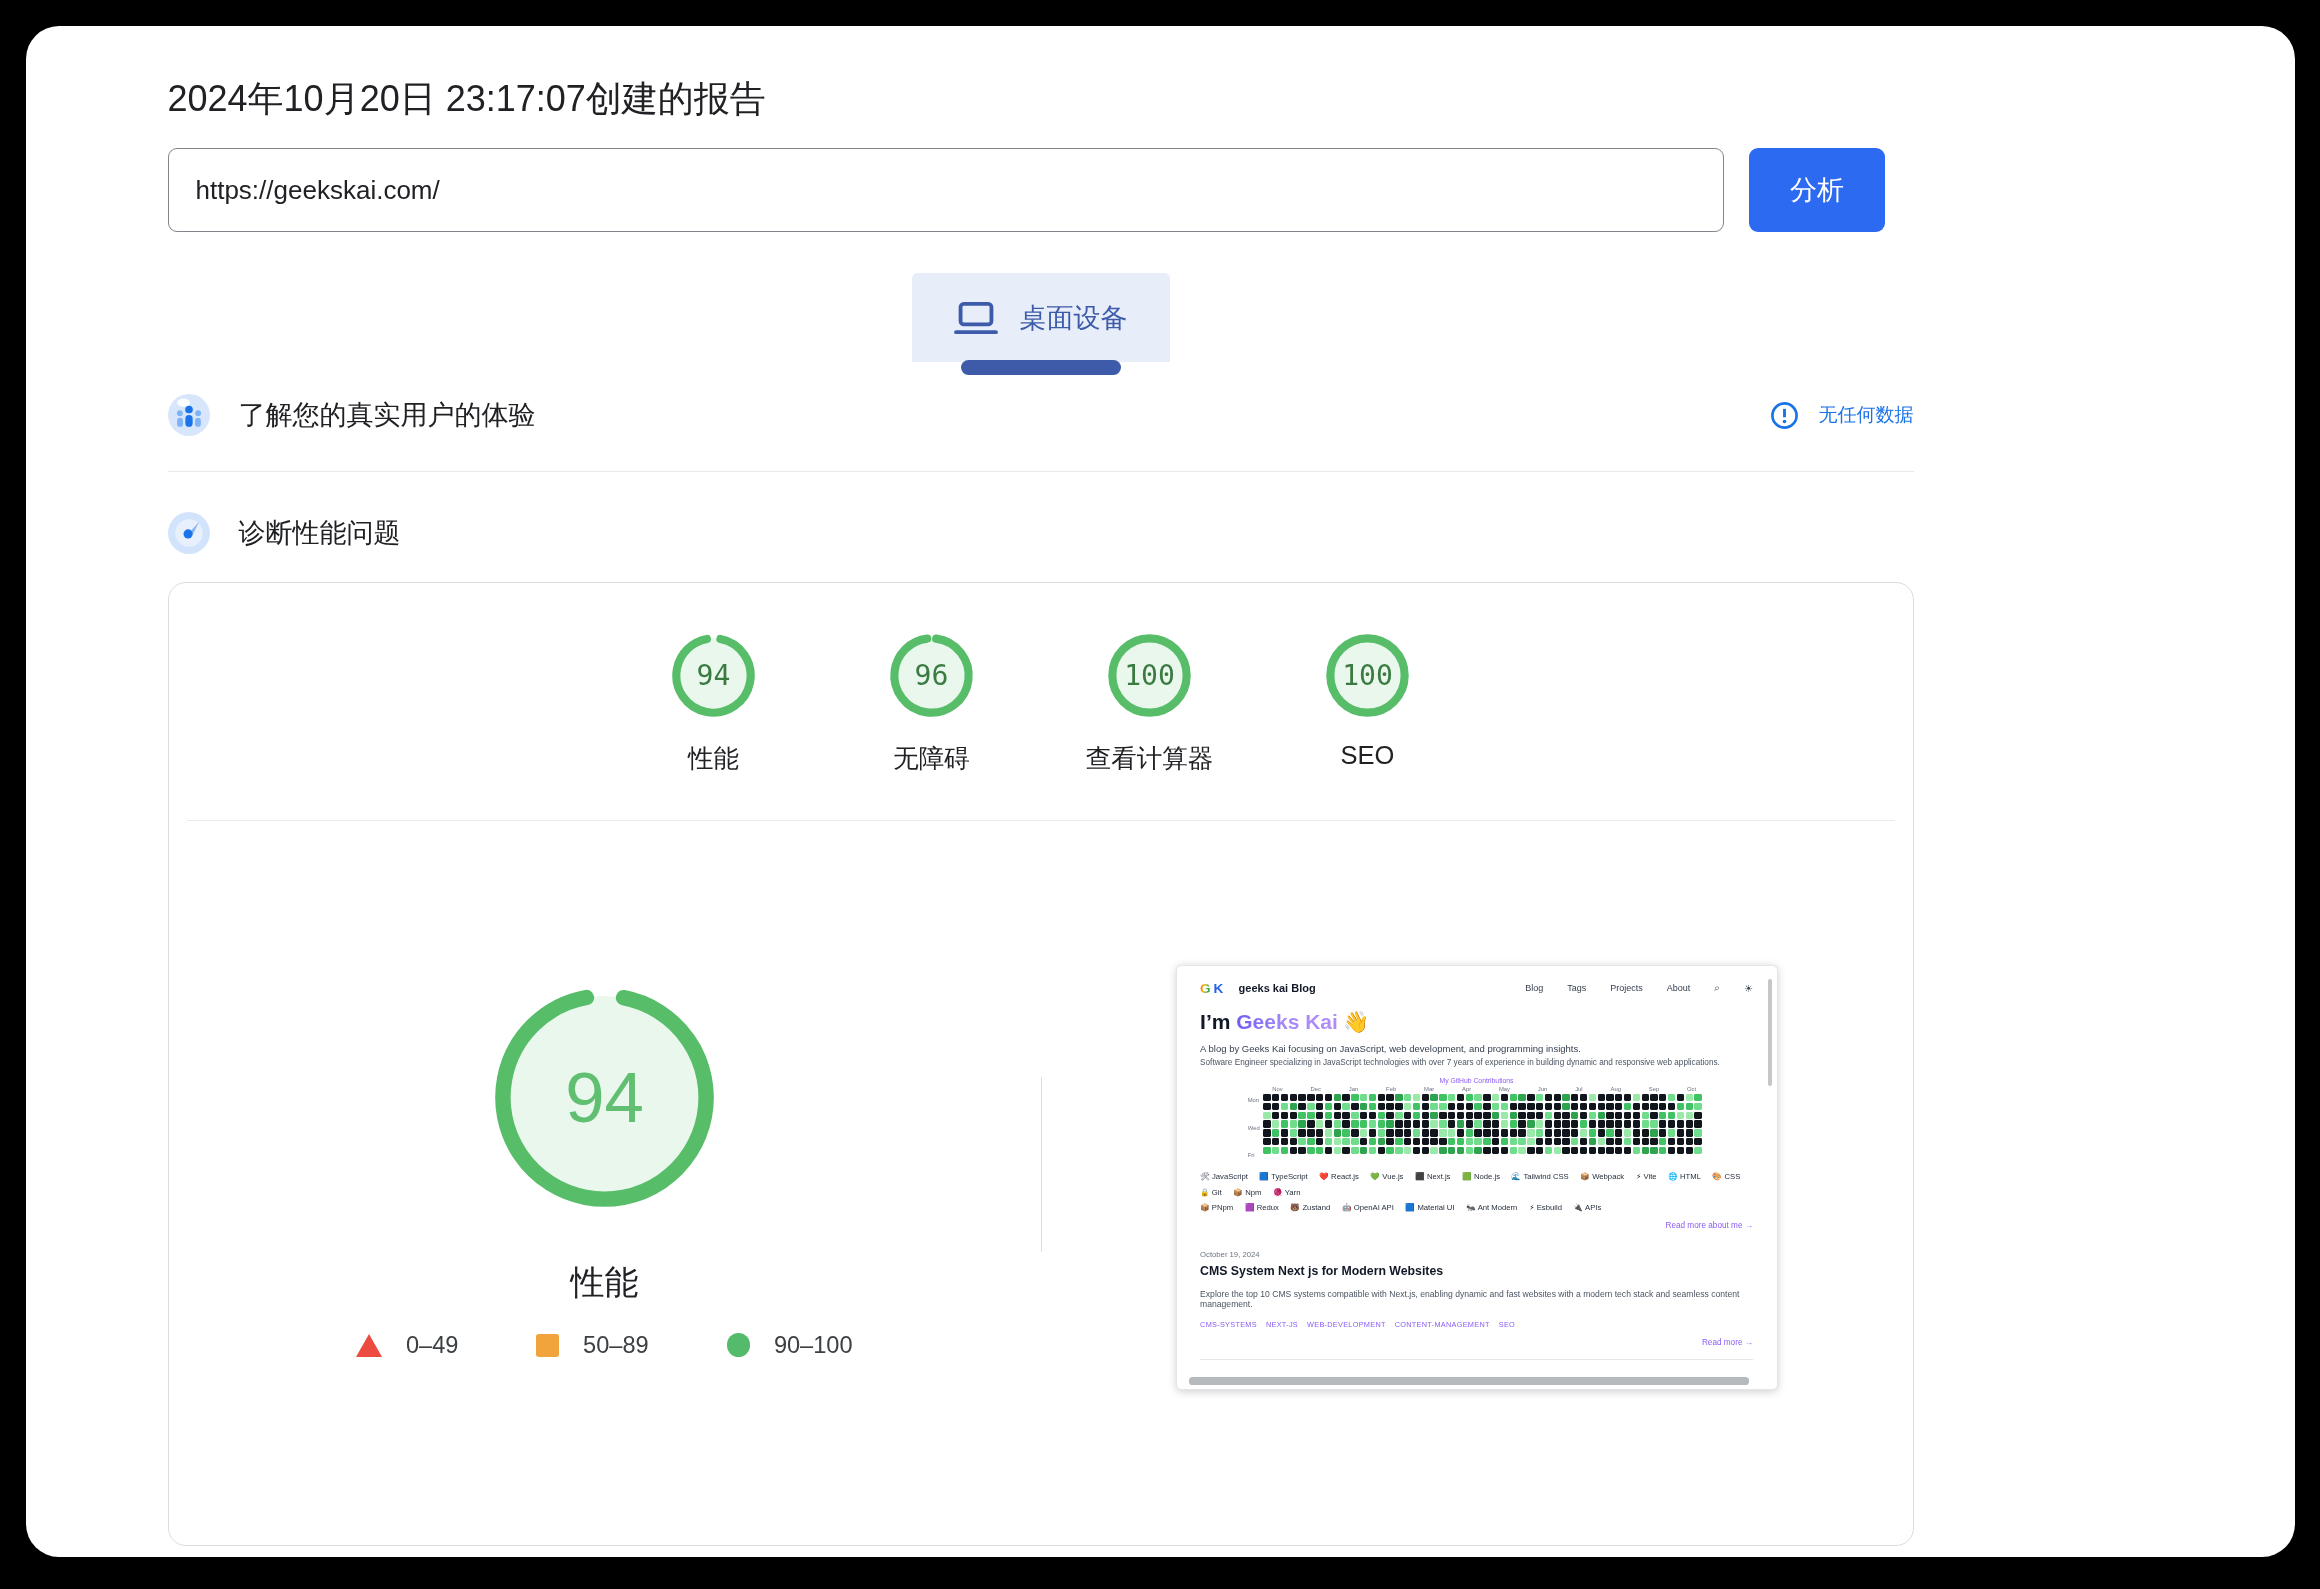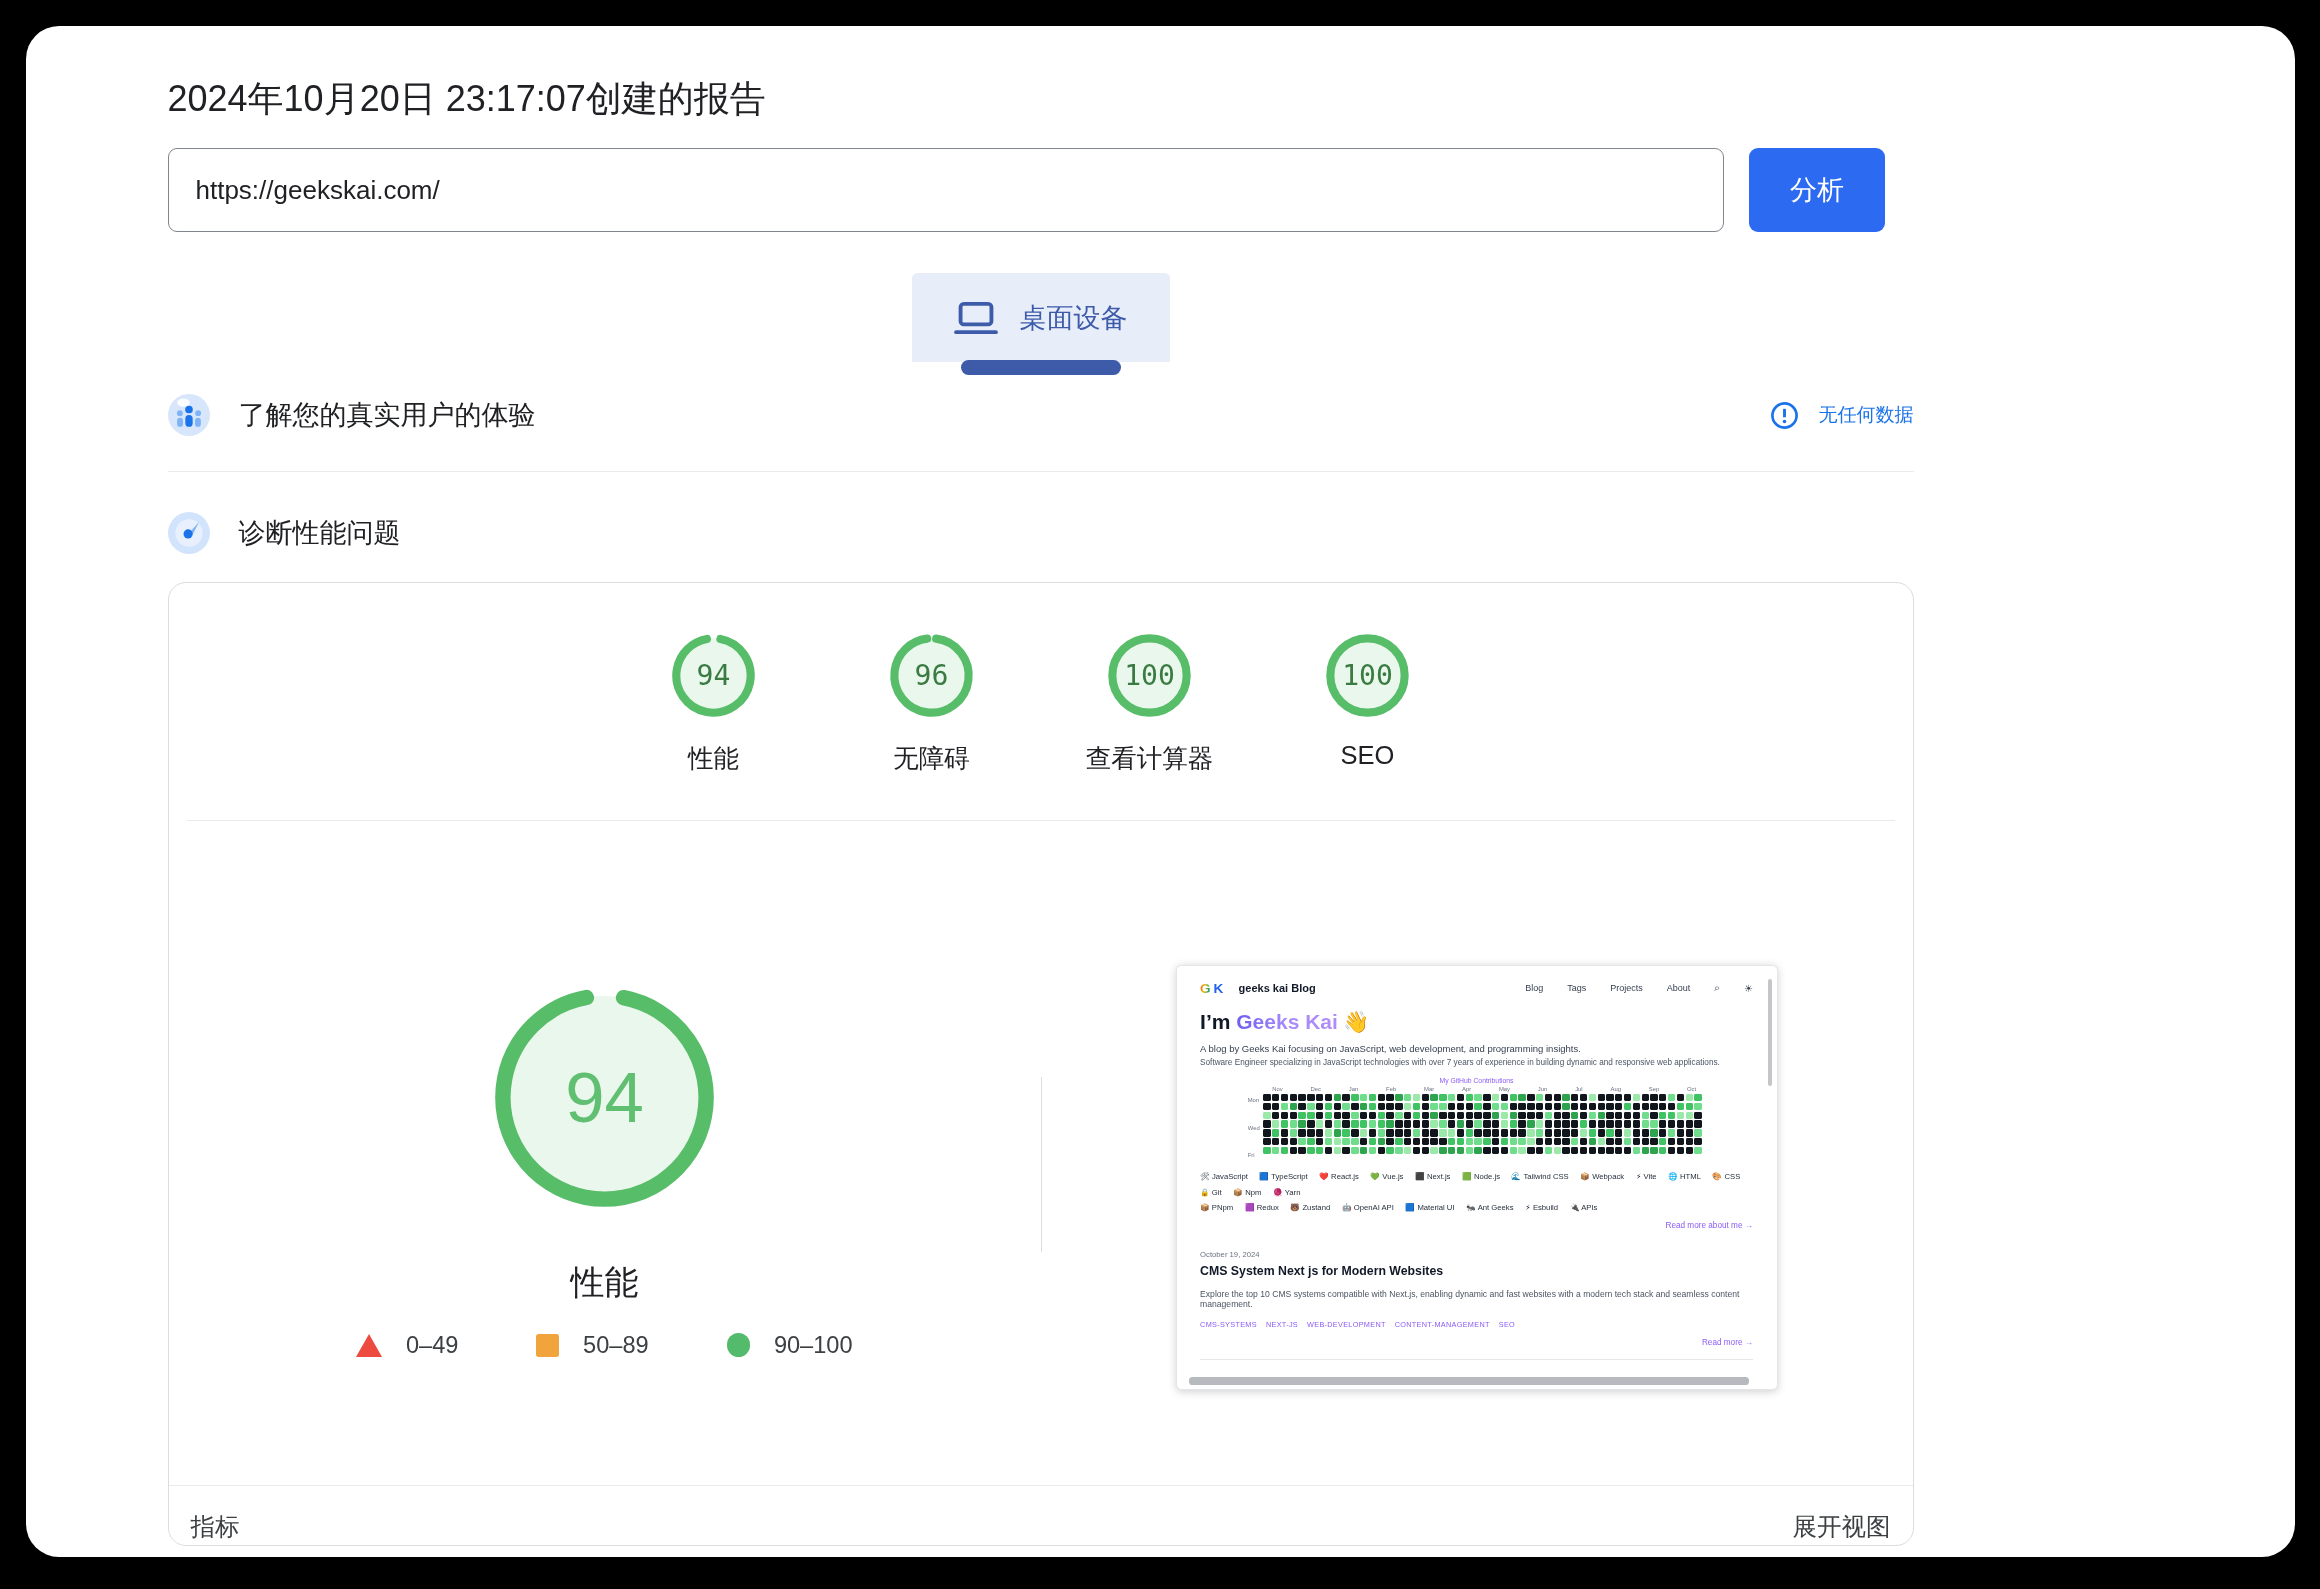--- a/index.html
+++ b/index.html
@@ -620,37 +620,33 @@
                     <div style="background: rgb(17, 22, 28);"></div>
                     <div style="background: rgb(17, 22, 28);"></div>
                     <div style="background: rgb(111, 221, 139);"></div>
                     <div style="background: rgb(17, 22, 28);"></div>
                     <div style="background: rgb(111, 221, 139);"></div>
                   </div>
               </div>
             </div>
             <div class="t-badges" id="badgeRows">
                 <div><span class="t-badge">🛠 JavaScript</span><span class="t-badge">🟦 TypeScript</span><span class="t-badge">❤️ React.js</span><span class="t-badge">💚 Vue.js</span><span class="t-badge">⬛ Next.js</span><span class="t-badge">🟩 Node.js</span><span class="t-badge">🌊 Tailwind CSS</span><span class="t-badge">📦 Webpack</span><span class="t-badge">⚡ Vite</span><span class="t-badge">🌐 HTML</span><span class="t-badge">🎨 CSS</span><span class="t-badge">🔒 Git</span><span class="t-badge">📦 Npm</span><span class="t-badge">🧶 Yarn</span></div>
-                <div><span class="t-badge">📦 PNpm</span><span class="t-badge">🟪 Redux</span><span class="t-badge">🐻 Zustand</span><span class="t-badge">🤖 OpenAI API</span><span class="t-badge">🟦 Material UI</span><span class="t-badge">🐜 Ant Geeks</span><span class="t-badge">⚡ Esbuild</span><span class="t-badge">🔌 APIs</span></div>
+                <div><span class="t-badge">📦 PNpm</span><span class="t-badge">🟪 Redux</span><span class="t-badge">🐻 Zustand</span><span class="t-badge">🤖 OpenAI API</span><span class="t-badge">🟦 Material UI</span><span class="t-badge">🐜 Ant Modern</span><span class="t-badge">⚡ Esbuild</span><span class="t-badge">🔌 APIs</span></div>
               </div>
             <div class="t-readmore">Read more about me →</div>
             <div class="t-date">October 19, 2024</div>
             <div class="t-post-title">CMS System Next js for Modern Websites</div>
             <div class="t-excerpt">Explore the top 10 CMS systems compatible with Next.js, enabling dynamic and fast websites with a modern tech stack and seamless content management.</div>
             <div class="t-tags" id="postTags"><span>CMS-SYSTEMS</span><span>NEXT-JS</span><span>WEB-DEVELOPMENT</span><span>CONTENT-MANAGEMENT</span><span>SEO</span></div>
             <div class="t-readmore2">Read more →</div>
             <div class="t-bottom-divider"></div>
             <div class="t-vscroll"></div>
             <div class="t-hscroll"></div>
           </div>
         </div>
         <div class="v-divider"></div>
       </div>
 
-      <div class="card-footer">
-        <span>指标</span>
-        <span class="expand-link">展开视图</span>
-      </div>
     </div>
 
   </div>
 </div>
 
 
 </body></html>

